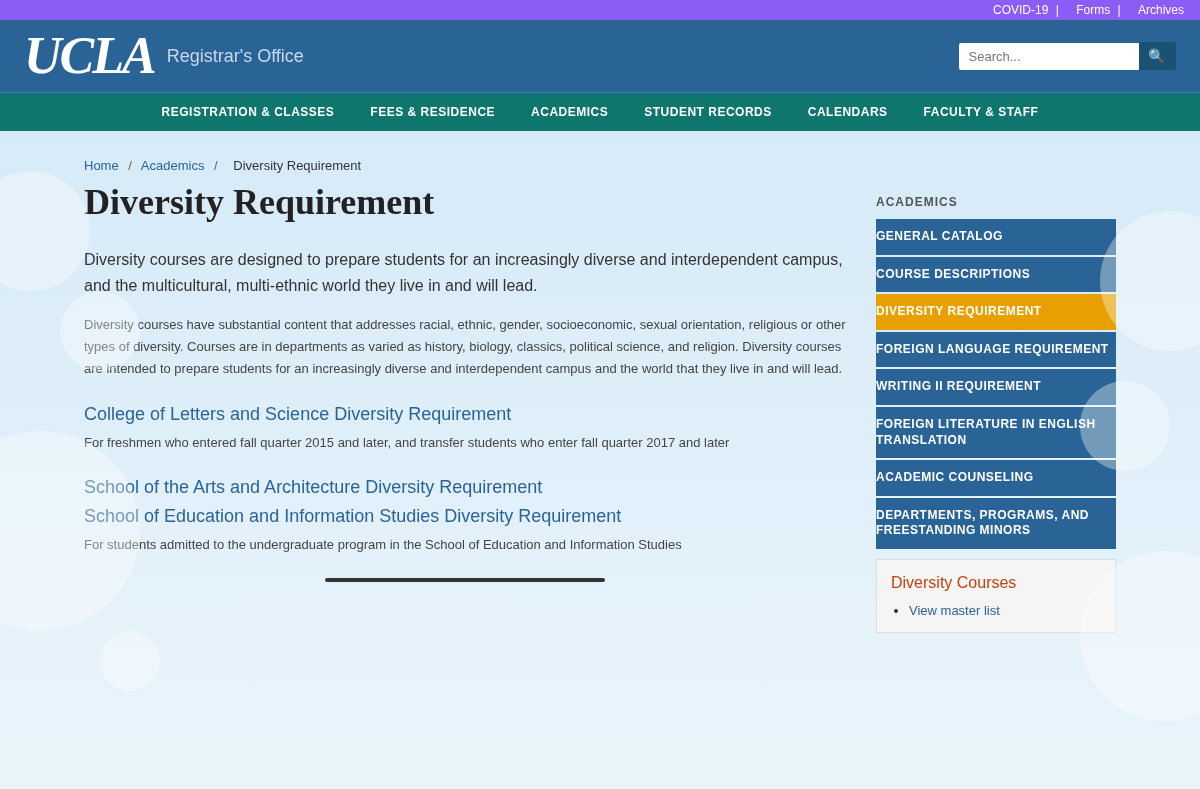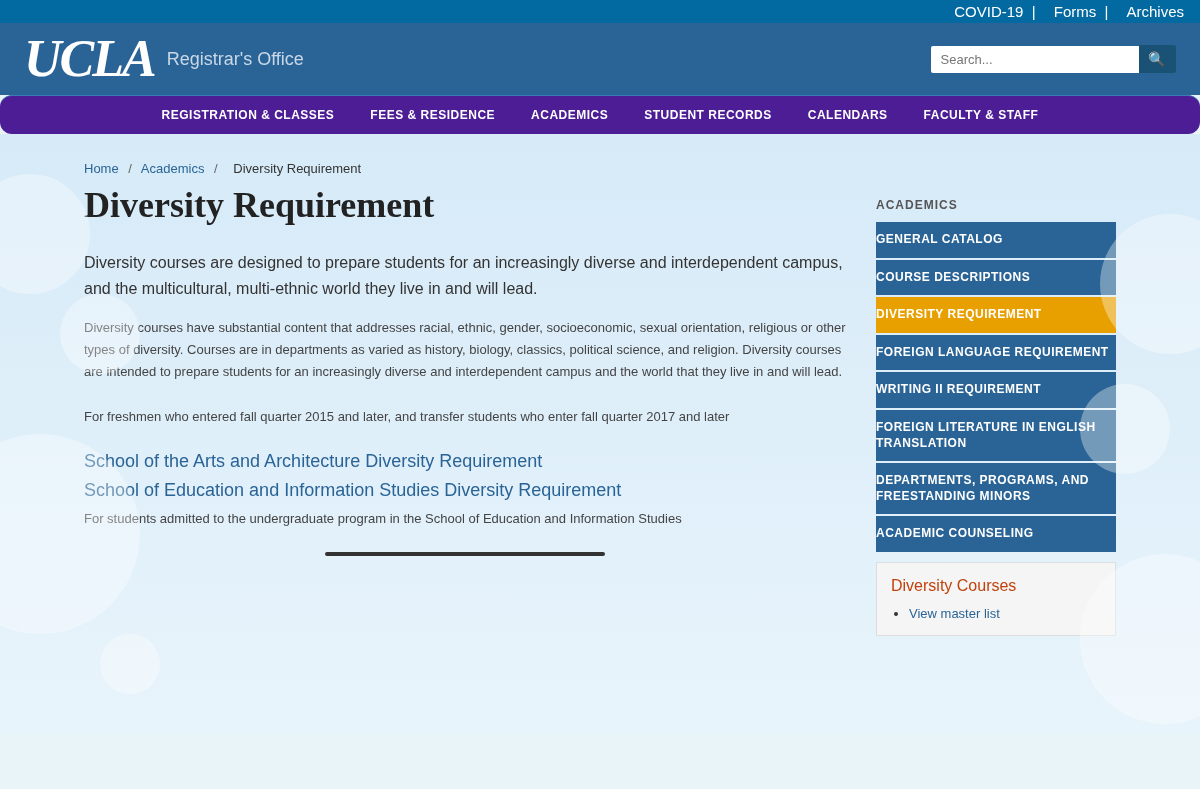--- a/index.html
+++ b/index.html
@@ -1,23 +1,23 @@
 <!DOCTYPE html>
 <html><head>
   <meta charset="utf-8">
   <style>
     * { margin: 0; padding: 0; box-sizing: border-box; }
     body { font-family: Arial, Helvetica, sans-serif; font-size: 14px; color: #333; background: #e8f4f8; min-width: 1200px; }
 
     
     .top-bar {
-      background: #0369a1;
+      background: #8b5cf6;
       text-align: right;
       padding: 3px 16px;
-      font-size: 15px;
+      font-size: 12px;
       color: #fff;
     }
     .top-bar a { color: #fff; text-decoration: none; margin-left: 10px; }
     .top-bar span { margin: 0 4px; }
 
     
     .header {
       background: #2a6496;
       display: flex;
       align-items: center;
@@ -39,39 +39,38 @@
       font-size: 18px;
       margin-left: 12px;
       font-weight: normal;
     }
     .search-area { display: flex; align-items: center; }
     .search-input {
       padding: 6px 10px;
       border: none;
       border-radius: 2px 0 0 2px;
       font-size: 13px;
-      width: 208px;
+      width: 180px;
       color: #666;
       outline: none;
     }
     .search-btn {
       background: #1a5276;
       border: none;
       padding: 6px 10px;
       border-radius: 0 2px 2px 0;
       cursor: pointer;
       color: #fff;
       font-size: 14px;
     }
 
     
     .main-nav {
-      background: #4c1d95;
+      background: #0f766e;
       border-top: 1px solid #3a7ab8;
-      border-radius: 12px;
     }
     .main-nav ul { display: flex; list-style: none; justify-content: center; padding: 0; }
     .main-nav ul li a {
       display: block;
       padding: 12px 18px;
       color: #fff;
       text-decoration: none;
       font-size: 12px;
       font-weight: bold;
       letter-spacing: 0.5px;
@@ -277,20 +276,21 @@
     <div class="main-layout">
 
       <div class="content-area">
         <h1 class="page-title">Diversity Requirement</h1>
 
         <p class="intro-text">Diversity courses are designed to prepare students for an increasingly diverse and interdependent campus, and the multicultural, multi-ethnic world they live in and will lead.</p>
 
         <p class="body-text">Diversity courses have substantial content that addresses racial, ethnic, gender, socioeconomic, sexual orientation, religious or other types of diversity. Courses are in departments as varied as history, biology, classics, political science, and religion. Diversity courses are intended to prepare students for an increasingly diverse and interdependent campus and the world that they live in and will lead.</p>
 
         <div>
+          <a class="section-link-title" href="#">College of Letters and Science Diversity Requirement</a>
           <p class="section-desc">For freshmen who entered fall quarter 2015 and later, and transfer students who enter fall quarter 2017 and later</p>
         </div>
 
         <div>
           <a class="section-link-title" href="#">School of the Arts and Architecture Diversity Requirement</a>
         </div>
 
         <div>
           <a class="section-link-title" href="#">School of Education and Information Studies Diversity Requirement</a>
           <p class="section-desc">For students admitted to the undergraduate program in the School of Education and Information Studies</p>
@@ -315,24 +315,24 @@
           <li>
               <a href="#">FOREIGN LANGUAGE REQUIREMENT</a>
             </li>
           <li>
               <a href="#">WRITING II REQUIREMENT</a>
             </li>
           <li>
               <a href="#">FOREIGN LITERATURE IN ENGLISH TRANSLATION</a>
             </li>
           <li>
+              <a href="#">ACADEMIC COUNSELING</a>
+            </li>
+          <li>
               <a href="#">DEPARTMENTS, PROGRAMS, AND FREESTANDING MINORS</a>
-            </li>
-          <li>
-              <a href="#">ACADEMIC COUNSELING</a>
             </li>
         </ul>
 
         <div class="sidebar-box">
           <div class="sidebar-box-title">Diversity Courses</div>
           <ul>
             <li><a href="#">View master list</a></li>
           </ul>
         </div>
       </aside>

